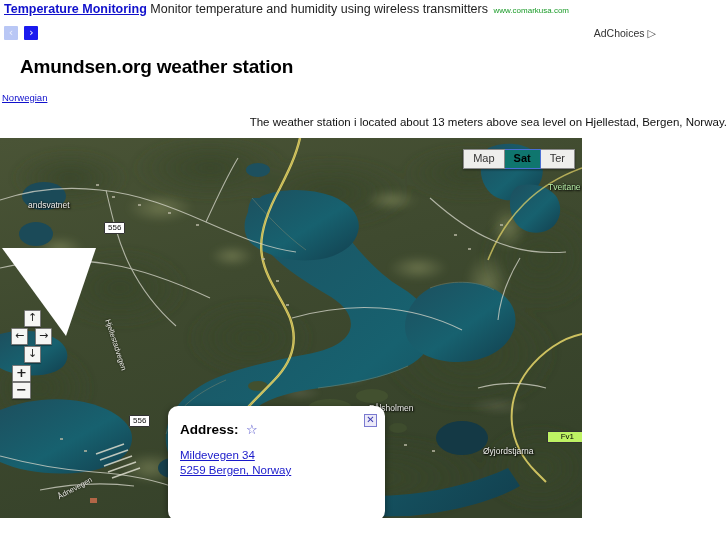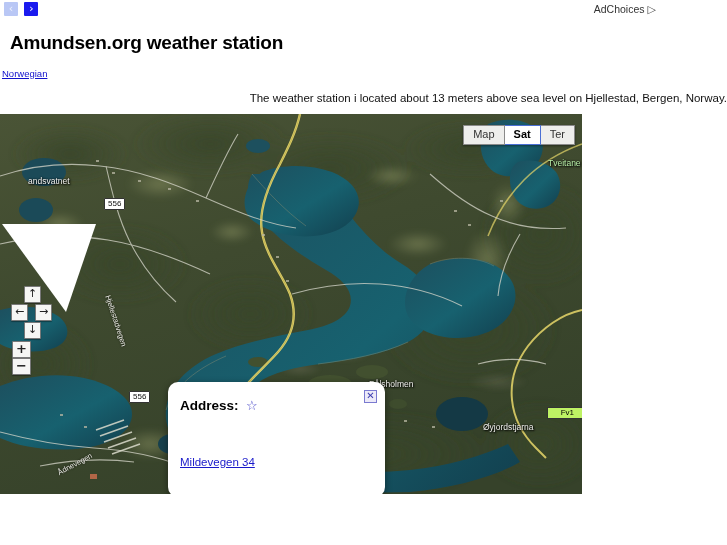--- a/index.html
+++ b/index.html
@@ -90,21 +90,21 @@
     display: inline-block;
     margin-left: 3px;
     font-size: 11px;
     color: #444;
   }
 
   
   #page-title {
     font-size: 19px;
     font-weight: bold;
-    margin: 12px 0 0 10px;
+    margin: 12px 0 0 20px;
     letter-spacing: -0.2px;
     color: #000;
   }
   #lang-link {
     display: inline-block;
     margin: 14px 0 0 2px;
     font-size: 9.5px;
     color: #1111cc;
     text-decoration: underline;
     cursor: pointer;
@@ -176,21 +176,21 @@
     border: 1px solid #8a8a8a;
     border-left-width: 0;
     padding: 2px 9px 3px 9px;
     font-size: 11px;
     color: #333;
     cursor: pointer;
     line-height: 13px;
   }
   .maptype-btn:first-child { border-left-width: 1px; }
   .maptype-btn.active {
-    background: #ffffff;
+    background: #0f766e;
     font-weight: bold;
     color: #000;
     border-color: #4a6fd4;
   }
 
   
   #info-bubble {
     position: absolute;
     left: 168px;
     top: 268px;
@@ -246,21 +246,20 @@
     left: 12px;
     top: 42px;
     line-height: 15px;
   }
   #bubble-address a {
     display: block;
     color: #1a1aca;
     font-size: 11.5px;
     text-decoration: underline;
     cursor: pointer;
-    margin-top: 31px;
   }
 
   
   .map-label {
     position: absolute;
     z-index: 20;
     font-size: 8.5px;
     color: #f2f2ee;
     text-shadow: 0 0 2px #000, 1px 1px 2px #000;
     white-space: nowrap;
@@ -310,20 +309,25 @@
     letter-spacing: .5px;
   }
 </style>
 </head>
 <body>
 
 <div id="ads">
 
 
 
+  <div class="ad-row">
+    <span class="ad-title">Temperature Monitoring</span>
+    <span class="ad-desc">Monitor temperature and humidity using wireless transmitters</span>
+    <span class="ad-url small">www.comarkusa.com</span>
+  </div>
 
   <div id="ad-nav-row">
     <span class="arrow-btn prev">
       <span class="glyph">‹</span>
     </span>
     <span class="arrow-btn next">
       <span class="glyph">›</span>
     </span>
     <span id="adchoices">
       <span>AdChoices</span><span class="ac-mark">▷</span>
@@ -548,17 +552,18 @@
   <svg id="bubble-tail" viewBox="0 0 110 90">
     <path d="M2,0 L96,0 L66,88 Z" fill="#ffffff"></path>
   </svg>
 
   <div id="info-bubble">
     <div id="bubble-close">✕</div>
     <div id="bubble-heading">Address:</div>
     <div id="star-icon">☆</div>
     <div id="bubble-address">
       <a>Mildevegen 34</a>
+      <a>5259 Bergen, Norway</a>
     </div>
 
   </div>
 
 </div>
 
 </body></html>

